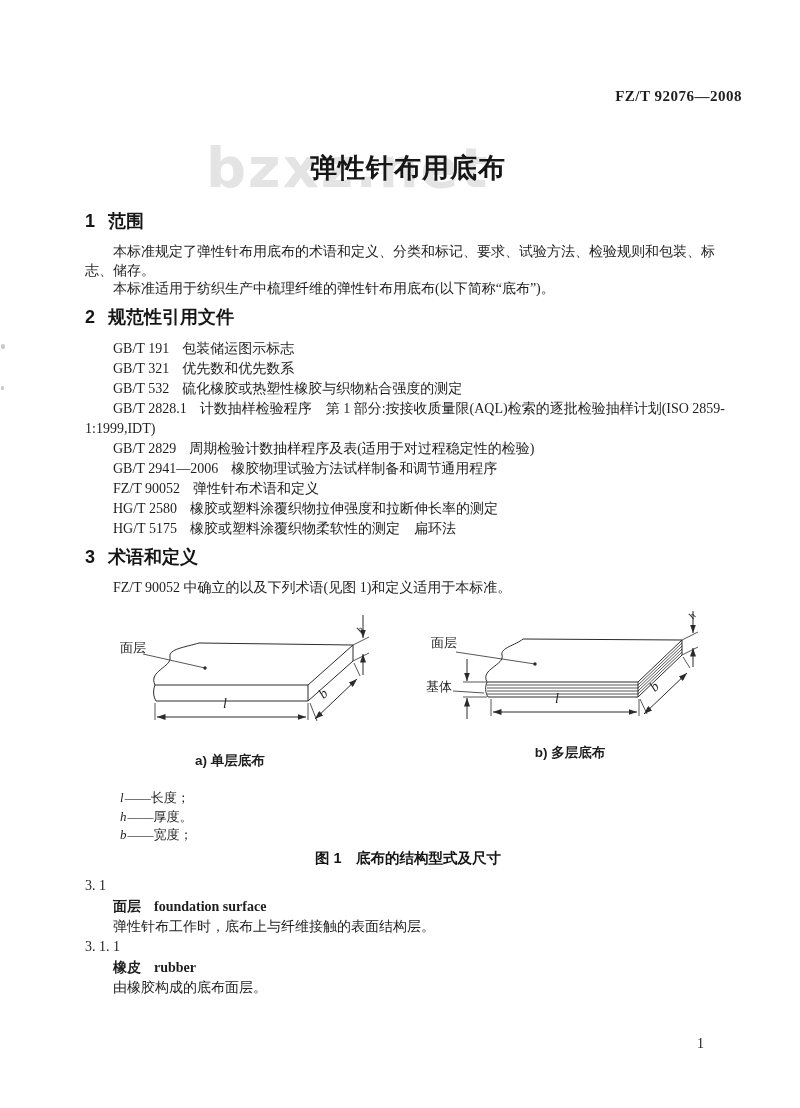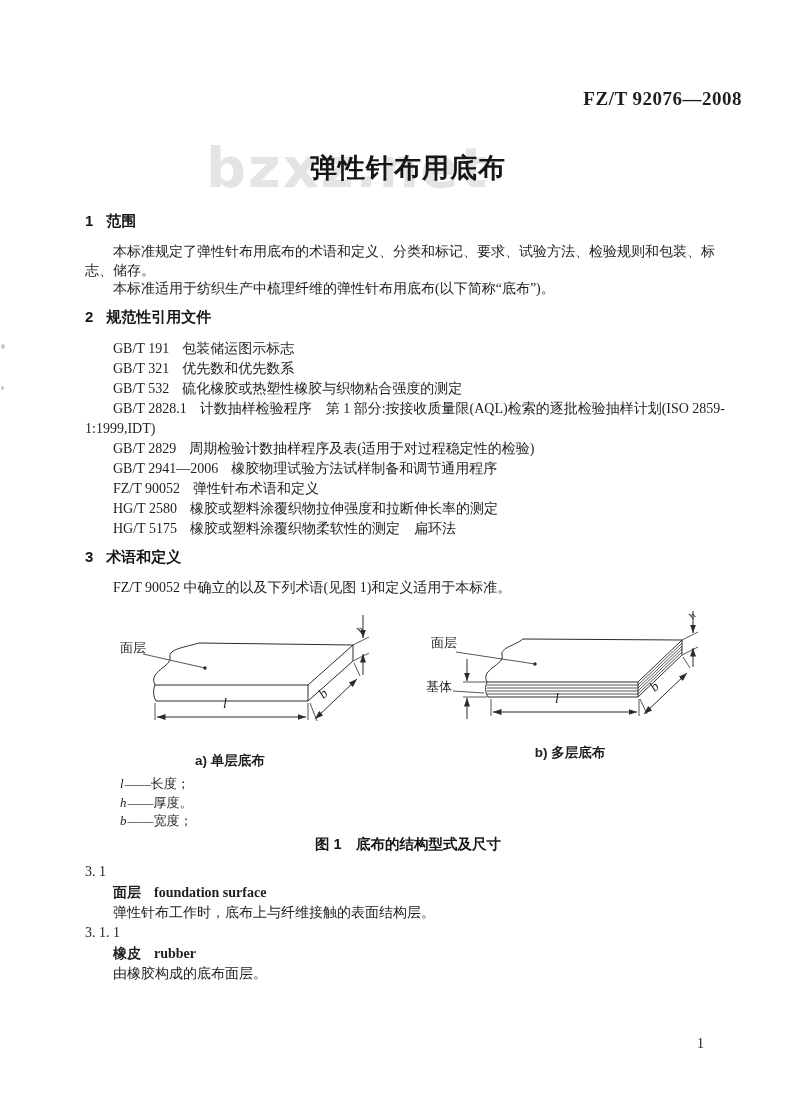--- a/index.html
+++ b/index.html
@@ -3,38 +3,38 @@
 <meta charset="utf-8">
 <style>
   html,body { margin:0; padding:0; background:#888; }
   .page {
     position:relative; width:800px; height:1108px; margin:0 auto;
     background:#ffffff; overflow:hidden;
     font-family:"Liberation Serif", serif; color:#1e1e1e;
   }
   .header-code {
     position:absolute; top:88px; right:58px; z-index:2;
-    font-weight:bold; font-size:19px; letter-spacing:0.5px;margin-left:20px;
+    font-weight:bold; font-size:15px; letter-spacing:0.5px;margin-left:20px;
   }
   .watermark {
     position:absolute; left:206px; top:128px; z-index:0;
     font-family:"DejaVu Sans", sans-serif; font-weight:bold;
     font-size:56px; line-height:80px; letter-spacing:2px;
     color:#e4e4e4; user-select:none;
   }
   .doc-title {
     position:absolute; left:85px; top:150px; width:646px; z-index:1;
     text-align:center; font-family:"Liberation Sans", sans-serif;
     font-weight:bold; font-size:27px; letter-spacing:1px; color:#161616;
   }
   .main { position:absolute; left:85px; top:212px; width:646px; z-index:1; font-size:14px; }
 
   .sec-heading {
     font-family:"Liberation Sans", sans-serif; font-weight:bold;
-    font-size:15px; line-height:18px; margin:0 0 13px 0; color:#161616;
+    font-size:18px; line-height:18px; margin:0 0 13px 0; color:#161616;
   }
   .sec-heading.mt { margin-top:9px; }
   .sec-heading .num { margin-right:13px; }
 
   .para { margin:0; line-height:18.5px; text-indent:2em; }
 
   .refs { margin:3px 0 0 0; }
   .ref-item { margin:0; line-height:20px; text-indent:2em; }
   .ref-item .code { margin-right:13px; white-space:nowrap; }
 
@@ -49,21 +49,21 @@
     font-family:"Liberation Serif", serif; color:#222;
   }
   .dim-label.small { font-size:10px; line-height:10px; }
   .rot-b-a { transform:rotate(-42deg); }
   .rot-b-b { transform:rotate(-43deg); }
   .rot-h  { transform:rotate(-52deg); }
   .fig-caption-ab {
     position:absolute; width:200px; text-align:center;
     font-family:"Liberation Sans", sans-serif; font-weight:bold; font-size:13.5px;
   }
-  .legend { margin:2px 0 0 35px; }
+  .legend { margin:16px 0 0 35px; }
   .legend-row { line-height:18.5px; font-size:13px; }
   .legend-row .sym { font-style:italic; margin-right:1px; }
   .fig-caption {
     text-align:center; font-family:"Liberation Sans", sans-serif;
     font-weight:bold; font-size:14.5px; line-height:18px; margin-top:4px; color:#161616;
   }
   .terms { margin-top:9px; }
   .term-num { line-height:20px; font-size:14px; }
   .term-line { line-height:20px; text-indent:2em; font-weight:bold; }
   .term-line .zh { font-family:"Liberation Sans", sans-serif; margin-right:13px; }

